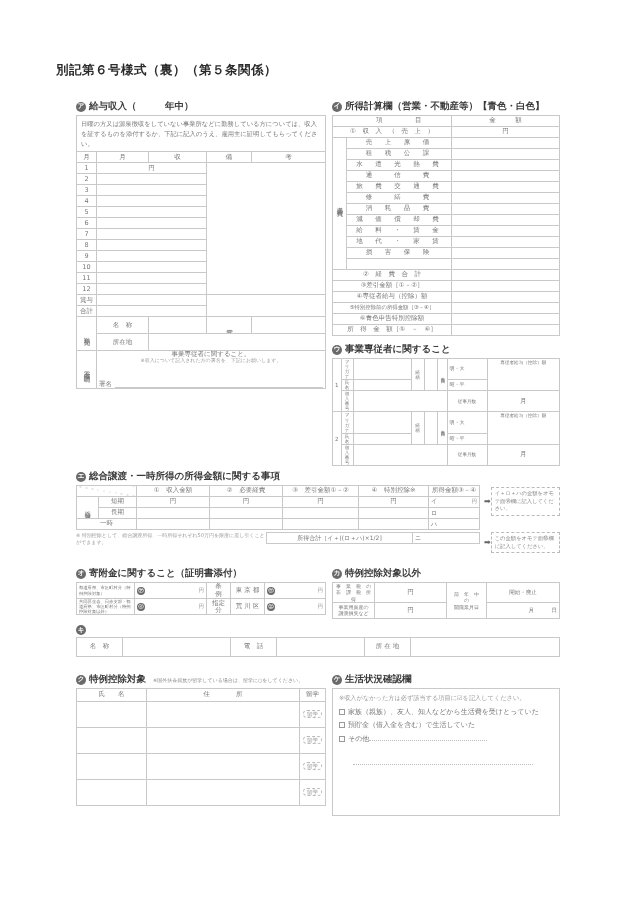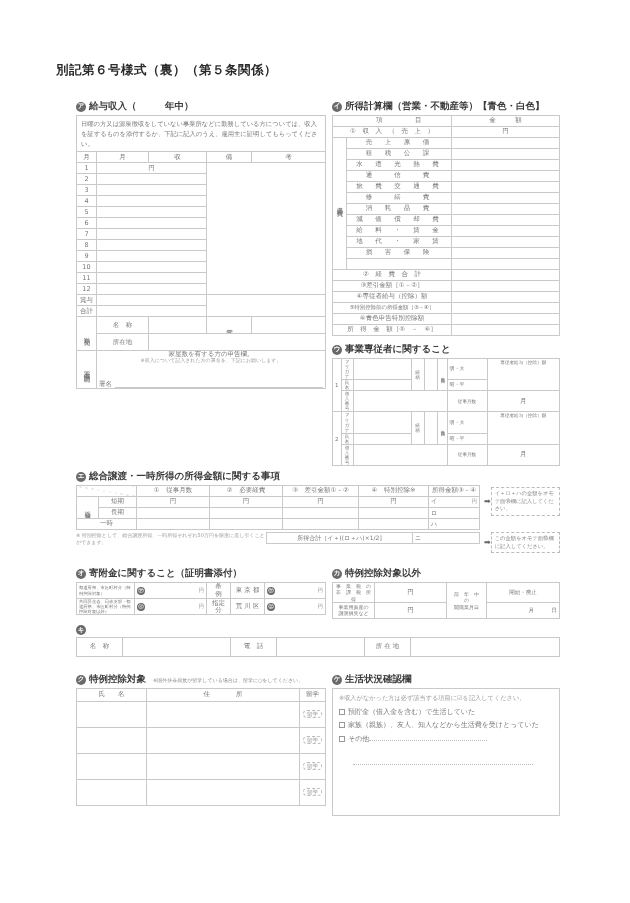--- a/index.html
+++ b/index.html
@@ -164,21 +164,21 @@
         <td></td>
       </tr>
       <tr>
         <td>所在地</td>
         <td colspan="3"></td>
       </tr>
 
       <tr>
         <td class="vert" style="width:20px">署名欄（証明）</td>
         <td colspan="4" class="sign-area">
-          <div>家屋敷を有する方の申告欄。</div>
+          <div>事業専従者に関すること。</div>
           <div class="note-s">※収入について記入された方の署名を、下記にお願いします。</div>
           <div style="margin-top:16px;display:flex;align-items:flex-end;gap:3px">
             <span>署名</span>
             <span style="flex:1;border-bottom:1px solid #c9c9c9;height:8px"></span>
           </div>
         </td>
       </tr>
     </tbody>
       </table>
   </div>
@@ -336,21 +336,21 @@
     <div class="sec-h">
       <span class="mk">エ</span>
       <span>総合譲渡・一時所得の所得金額に関する事項</span>
     </div>
 
     <div style="display:flex;align-items:flex-start">
       <table class="f" style="width:404px">
         <tbody>
             <tr>
           <td colspan="2" style="width:60px;background:linear-gradient(to top right, transparent 49.3%, #c9c9c9 49.3%, #c9c9c9 50.7%, transparent 50.7%)"></td>
-          <td style="width:73px">①　従事月数</td>
+          <td style="width:73px">①　収入金額</td>
           <td style="width:73px">②　必要経費</td>
           <td style="width:76px">③　差引金額①－②</td>
           <td style="width:70px">④　特別控除※</td>
           <td>所得金額③－④</td>
         </tr>
         <tr>
           <td rowspan="2" class="vert" style="width:22px;font-size:6px">総合譲渡</td>
           <td style="width:38px">短期</td>
           <td class="yen">円</td>
           <td class="yen">円</td>
@@ -531,24 +531,24 @@
   </div>
 
   <div style="position:absolute;left:332px;top:673px;width:228px">
     <div class="sec-h">
       <span class="mk">ケ</span>
       <span>生活状況確認欄</span>
     </div>
     <div style="border:1px solid #c9c9c9;padding:5px 6px;height:128px">
       <div class="note-s" style="font-size:6.2px;margin-bottom:3px">※収入がなかった方は必ず該当する項目に☑を記入してください。</div>
       <div class="chk">
-        <span class="box"></span><span>預貯金（借入金を含む）で生活していた</span>
+        <span class="box"></span><span>家族（親族）、友人、知人などから生活費を受けとっていた</span>
       </div>
       <div class="chk">
-        <span class="box"></span><span>家族（親族）、友人、知人などから生活費を受けとっていた</span>
+        <span class="box"></span><span>預貯金（借入金を含む）で生活していた</span>
       </div>
       <div class="chk">
         <span class="box"></span><span>その他</span><span class="dotted" style="width:118px"></span>
       </div>
       <div style="margin-left:14px;margin-top:4px"><span class="dotted" style="width:180px"></span></div>
     </div>
   </div>
 
 </div>
 

